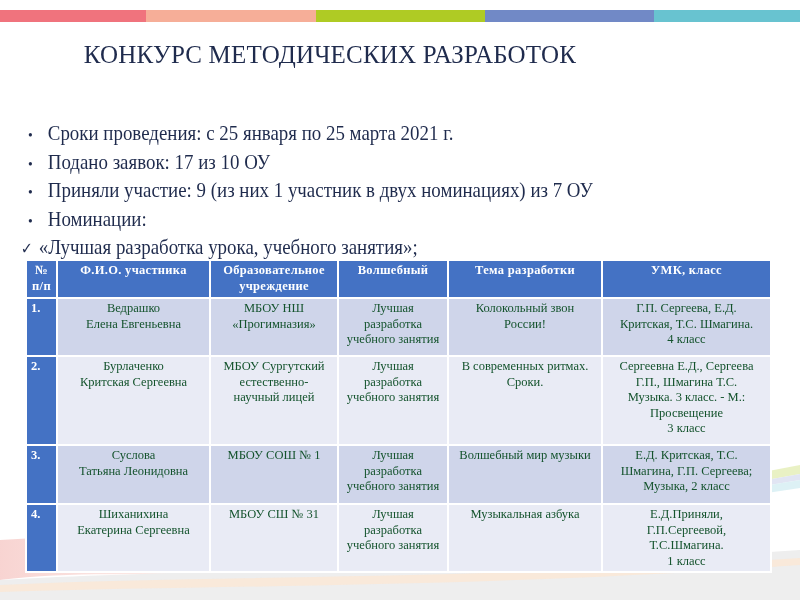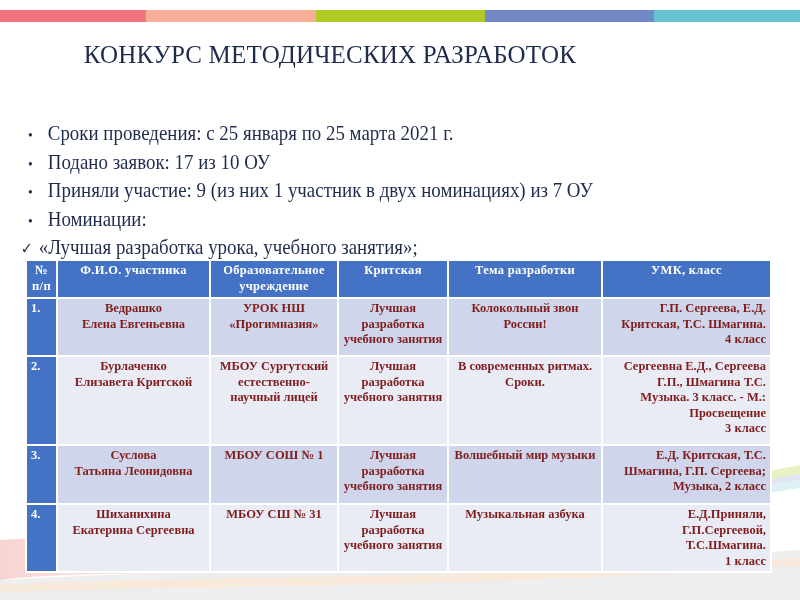--- a/index.html
+++ b/index.html
@@ -15,23 +15,23 @@
   .title { position: absolute; top: 40px; left: 0; width: 660px; text-align: center; font-size: 25px; line-height: 29px; color: #1f2b4d; letter-spacing: 0.2px; }
 
   .bullets { position: absolute; top: 120px; left: 28px; width: 740px; font-size: 21px; line-height: 26.5px; color: #1f2b4d; }
   .bullets .row { display: flex; align-items: baseline; white-space: nowrap; transform: scaleX(0.9); transform-origin: left center; }
   .bullets .mark { width: 22px; flex: 0 0 22px; font-size: 15px; }
   .bullets .mark.check { font-family: "DejaVu Sans", sans-serif; font-size: 16px; width: 20px; flex: 0 0 20px; margin-left: -8px; }
 
   table.data { position: absolute; top: 259px; left: 25px; width: 745px; border-collapse: collapse; table-layout: fixed; font-size: 12.5px; line-height: 15.5px; }
   table.data th, table.data td { border: 2px solid #ffffff; vertical-align: top; padding: 2px 4px; }
   table.data th { background: #4472c4; color: #ffffff; font-weight: bold; text-align: center; height: 38px; font-size: 12.5px; letter-spacing: 0.3px; }
-  table.data td { color: #7f1d1d; text-align: center; font-weight: bold; }
+  table.data td { color: #14532d; text-align: center; }
   table.data td.num { background: #4472c4; color: #ffffff; font-weight: bold; text-align: left; }
-  table.data td.left { text-align: right; margin-top: 12px; }
+  table.data td.left { text-align: center; margin-top: 12px; }
   tr.odd td { background: #cfd5ea; }
   tr.even td { background: #e9ebf5; }
   tr.odd td.num, tr.even td.num { background: #4472c4; }
   .cell-line { display: block; }
 </style>
 </head>
 <body>
 
 <div class="stripe">
   <div style="width:146px;background:#f0737d"></div>
@@ -100,35 +100,35 @@
     <tr>
       <th>
         <span class="cell-line">№</span>
         <span class="cell-line">п/п</span>
       </th>
       <th>Ф.И.О. участника</th>
       <th>
         <span class="cell-line">Образовательное</span>
         <span class="cell-line">учреждение</span>
       </th>
-      <th>Критская</th>
+      <th>Волшебный</th>
       <th>Тема разработки</th>
       <th>УМК, класс</th>
     </tr>
   </thead>
   <tbody>
 
     <tr class="odd" style="height:58px">
       <td class="num">1.</td>
       <td>
         <span class="cell-line">Ведрашко</span>
         <span class="cell-line">Елена Евгеньевна</span>
       </td>
       <td>
-        <span class="cell-line">УРОК НШ</span>
+        <span class="cell-line">МБОУ НШ</span>
         <span class="cell-line">«Прогимназия»</span>
       </td>
       <td>
         <span class="cell-line">Лучшая</span>
         <span class="cell-line">разработка</span>
         <span class="cell-line">учебного занятия</span>
       </td>
       <td>
         <span class="cell-line">Колокольный звон</span>
         <span class="cell-line">России!</span>
@@ -137,21 +137,21 @@
         <span class="cell-line">Г.П. Сергеева, Е.Д.</span>
         <span class="cell-line">Критская, Т.С. Шмагина.</span>
         <span class="cell-line">4 класс</span>
       </td>
     </tr>
 
     <tr class="even" style="height:89px">
       <td class="num">2.</td>
       <td>
         <span class="cell-line">Бурлаченко</span>
-        <span class="cell-line">Елизавета Критской</span>
+        <span class="cell-line">Критская Сергеевна</span>
       </td>
       <td>
         <span class="cell-line">МБОУ Сургутский</span>
         <span class="cell-line">естественно-</span>
         <span class="cell-line">научный лицей</span>
       </td>
       <td>
         <span class="cell-line">Лучшая</span>
         <span class="cell-line">разработка</span>
         <span class="cell-line">учебного занятия</span>

